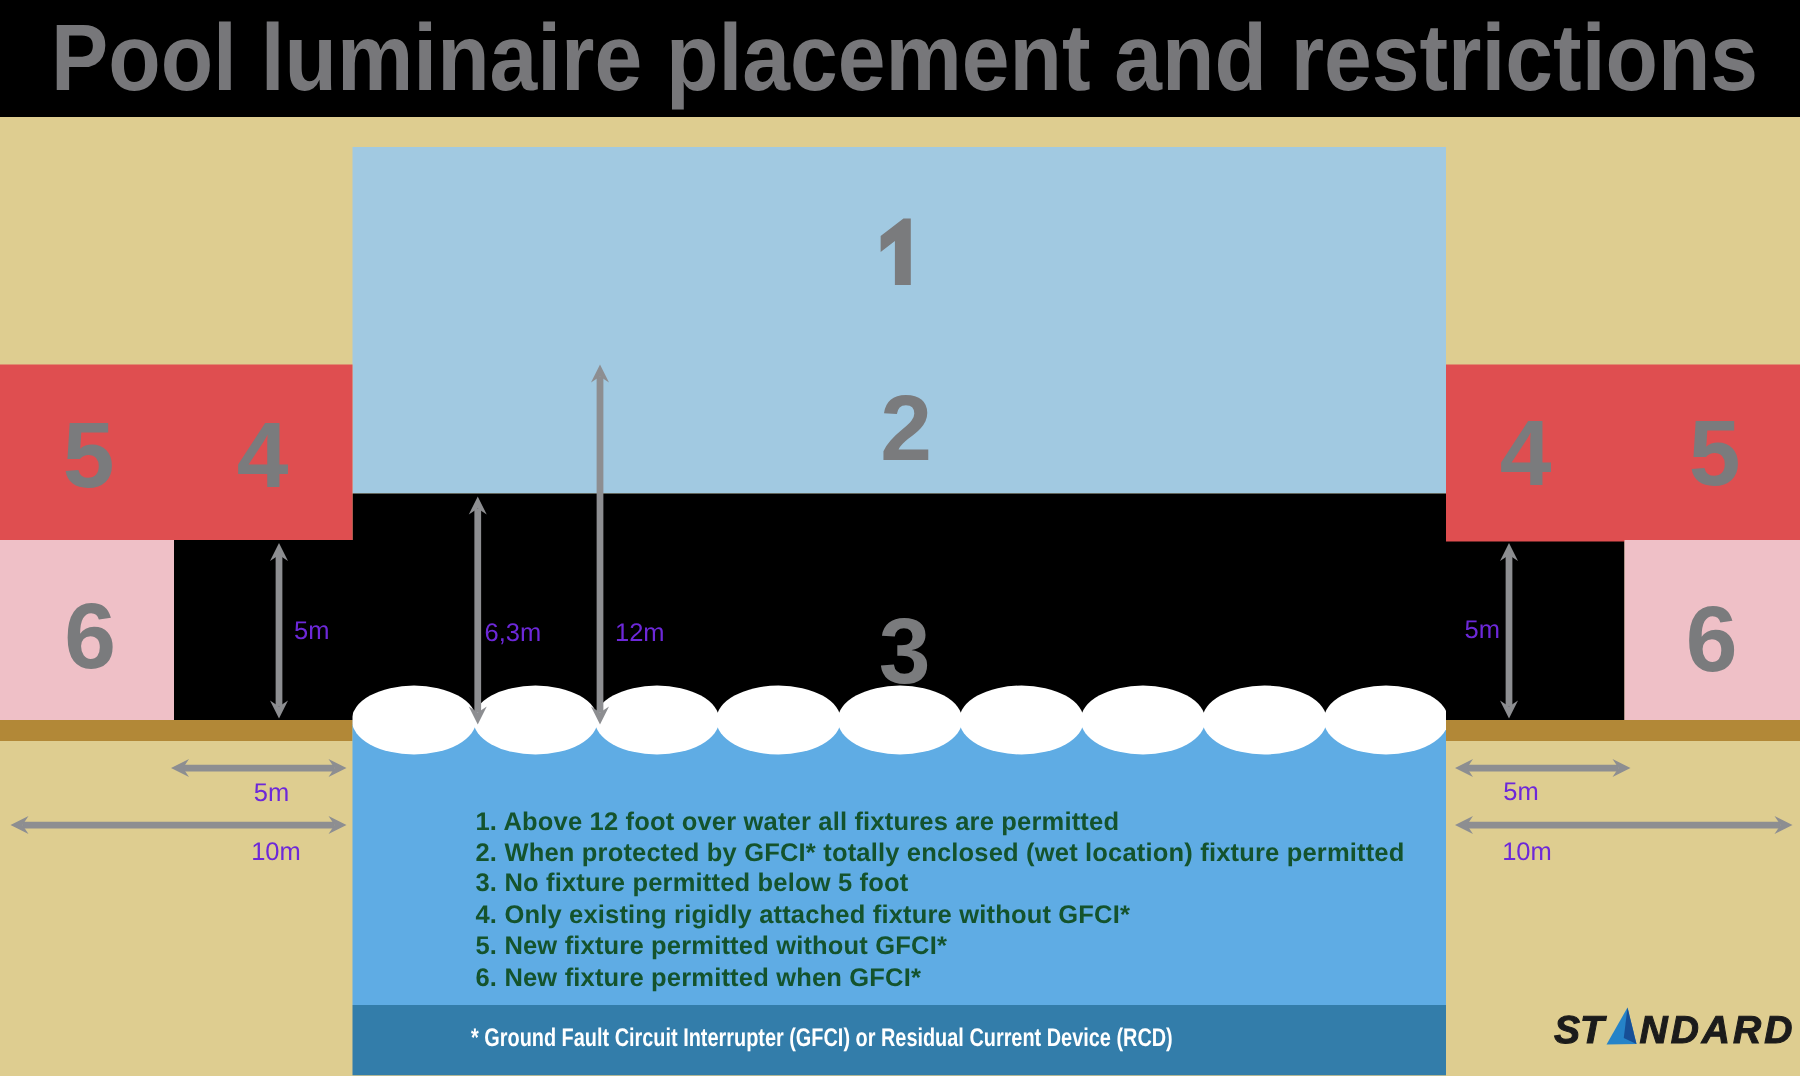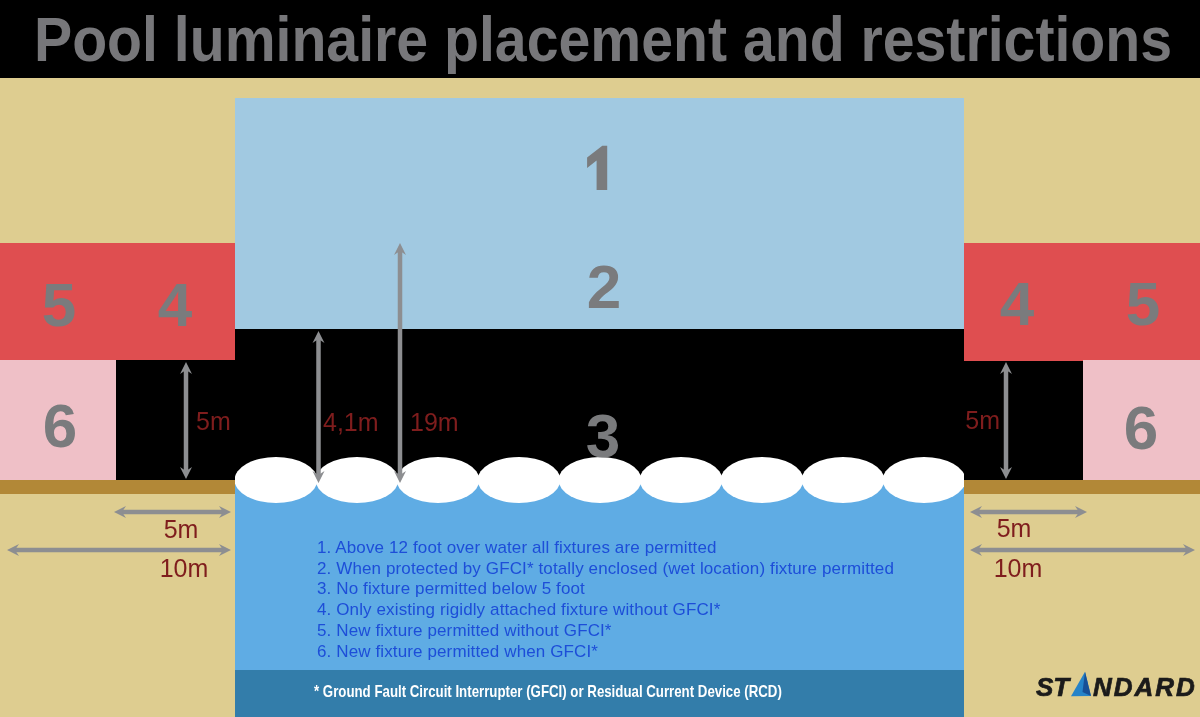--- a/index.html
+++ b/index.html
@@ -14,22 +14,22 @@
   #blackband{left:116px;top:360px;width:967px;height:120px;background:#000;}
   #redL{left:0;top:243px;width:235px;height:117px;background:#df4e50;}
   #redR{left:964px;top:243px;width:236px;height:118px;background:#df4e50;}
   #pinkL{left:0;top:360px;width:116px;height:120px;background:#efc0c7;}
   #pinkR{left:1083px;top:360px;width:117px;height:120px;background:#efc0c7;}
   #brownL{left:0;top:480px;width:235px;height:14px;background:#b28837;}
   #brownR{left:964px;top:480px;width:236px;height:14px;background:#b28837;}
   #water{left:235px;top:483px;width:729px;height:187px;background:#5face4;}
   #footer{left:235px;top:670px;width:729px;height:47px;background:#337daa;}
   .num{color:#7a7b7d;font-weight:bold;font-size:62px;transform:translate(-50%,-50%);}
-  .lbl{color:#7f1d1d;font-size:25px;white-space:nowrap;text-align:right;}
-  #legend{left:317px;top:538px;color:#1d4ed8;font-weight:normal;font-size:17px;line-height:20.7px;letter-spacing:0.12px;}
+  .lbl{color:#6d28d9;font-size:17px;white-space:nowrap;text-align:right;}
+  #legend{left:317px;top:538px;color:#14532d;font-weight:bold;font-size:17px;line-height:20.7px;letter-spacing:0.12px;}
   #foottext{left:314px;top:670px;height:47px;line-height:44px;color:#fff;font-weight:bold;font-size:17px;transform:scaleX(0.78);transform-origin:left top;white-space:nowrap;}
   #waves{left:235px;top:440px;}
   #arrows{left:0;top:0;}
 </style>
 </head>
 <body>
 <div class="abs" id="titlebar"></div>
 <div class="abs" id="title">Pool luminaire placement and restrictions</div>
 <div class="abs" id="bluebox"></div>
 <div class="abs" id="blackmid"></div>
@@ -100,22 +100,22 @@
     <path d="M970,512 L982,506 L978,512 L982,518 Z" stroke="none"></path>
     <path d="M1087,512 L1075,506 L1079,512 L1075,518 Z" stroke="none"></path>
 
     <line x1="978" y1="550" x2="1187" y2="550"></line>
     <path d="M970,550 L982,544 L978,550 L982,556 Z" stroke="none"></path>
     <path d="M1195,550 L1183,544 L1187,550 L1183,556 Z" stroke="none"></path>
   </g>
 </svg>
 
 <div class="abs lbl" style="left:196px;top:421px;transform:translateY(-50%);">5m</div>
-<div class="abs lbl" style="left:323px;top:422px;transform:translateY(-50%);">4,1m</div>
-<div class="abs lbl" style="left:410px;top:422px;transform:translateY(-50%);">19m</div>
+<div class="abs lbl" style="left:323px;top:422px;transform:translateY(-50%);">6,3m</div>
+<div class="abs lbl" style="left:410px;top:422px;transform:translateY(-50%);">12m</div>
 <div class="abs lbl" style="left:1000px;top:420px;transform:translate(-100%,-50%);">5m</div>
 <div class="abs lbl" style="left:181px;top:529px;transform:translate(-50%,-50%);">5m</div>
 <div class="abs lbl" style="left:184px;top:568px;transform:translate(-50%,-50%);">10m</div>
 <div class="abs lbl" style="left:1014px;top:528px;transform:translate(-50%,-50%);">5m</div>
 <div class="abs lbl" style="left:1018px;top:568px;transform:translate(-50%,-50%);">10m</div>
 
 <div class="abs" id="legend">
 1. Above 12 foot over water all fixtures are permitted<br>
 2. When protected by GFCI* totally enclosed (wet location) fixture permitted<br>
 3. No fixture permitted below 5 foot<br>

